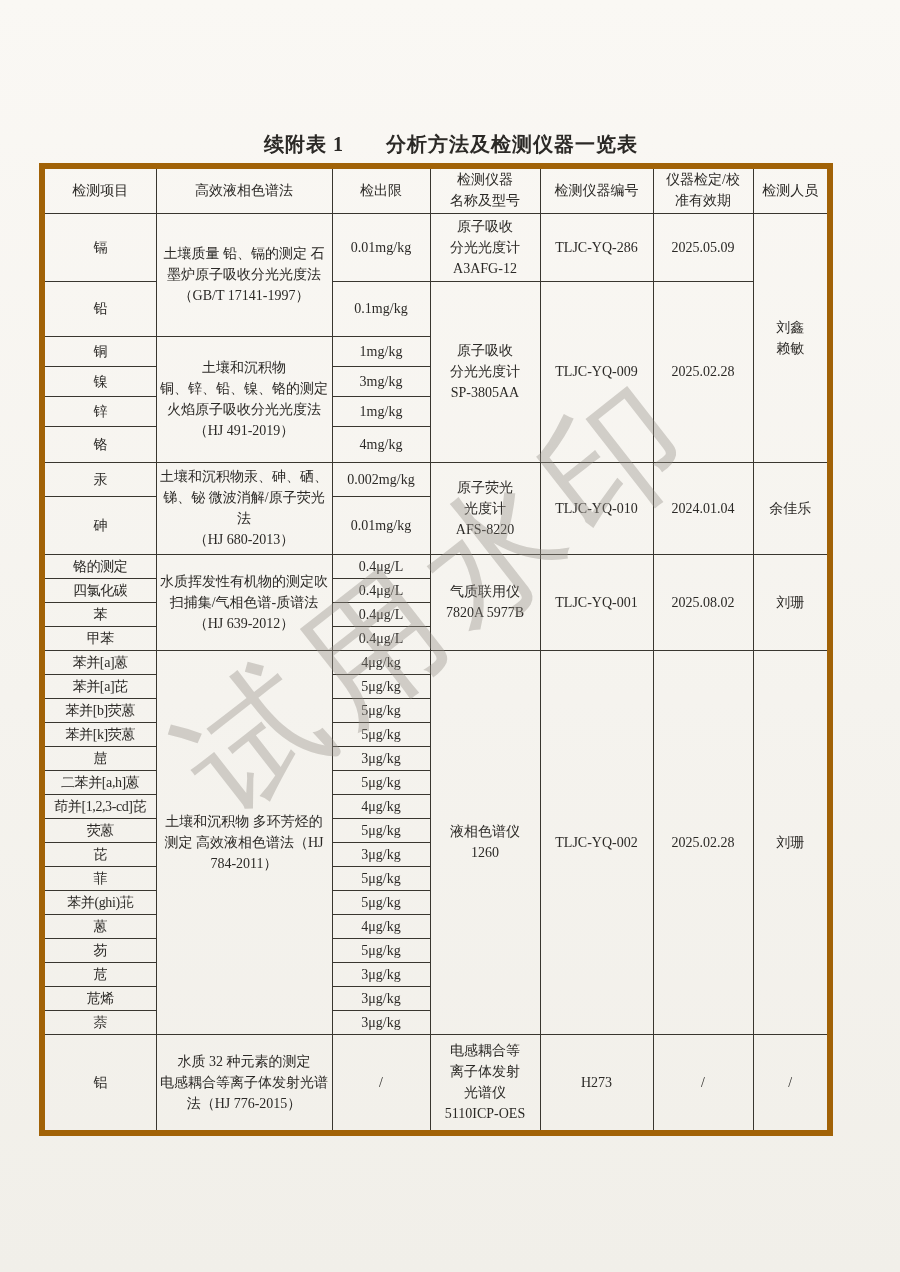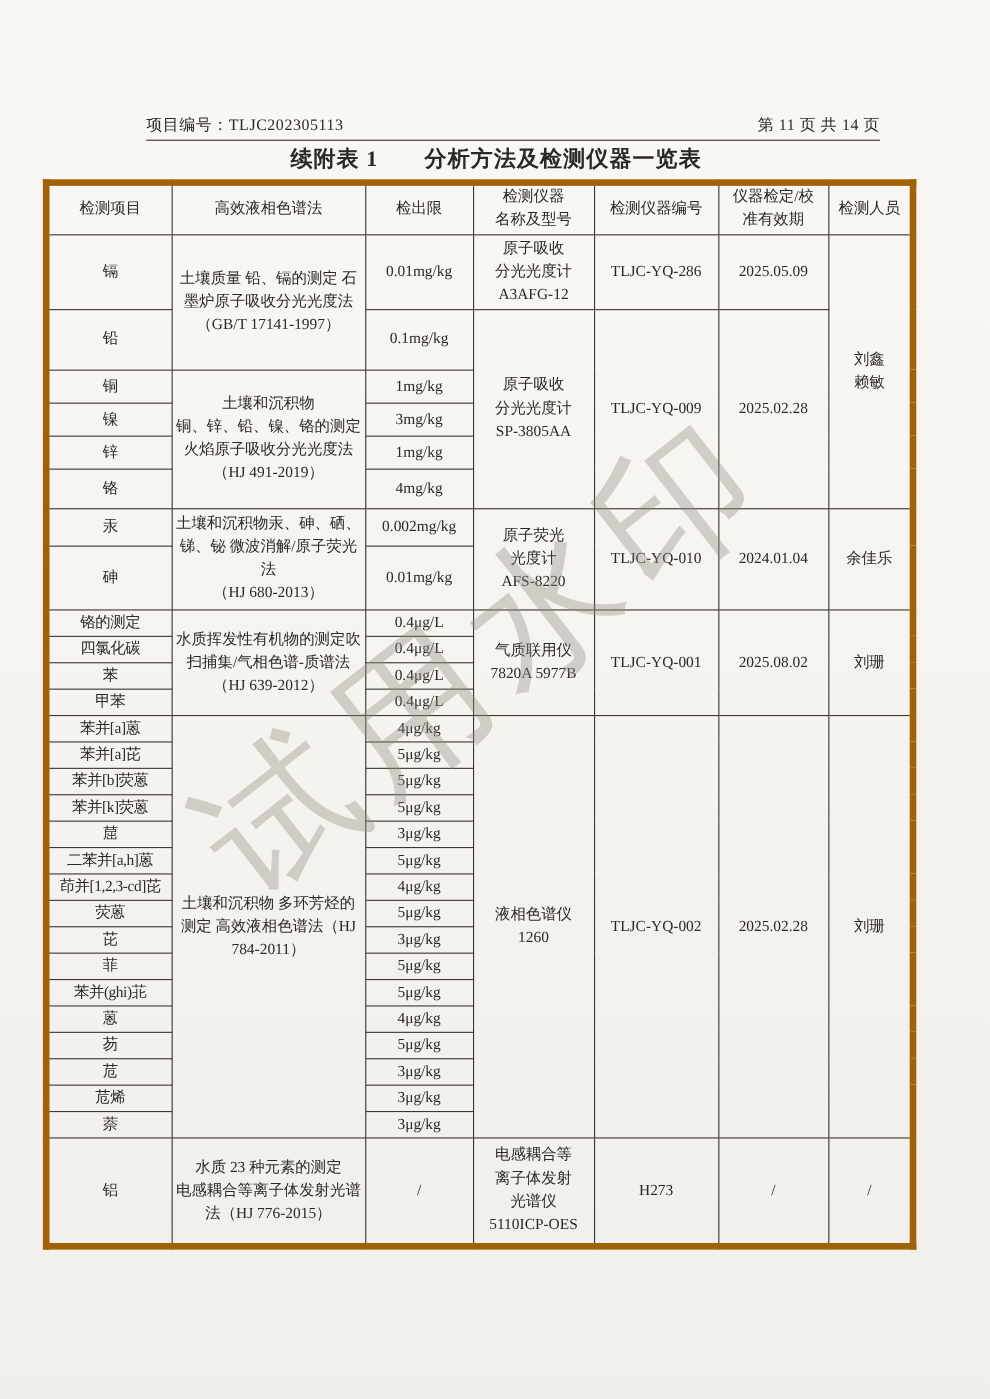--- a/index.html
+++ b/index.html
@@ -49,24 +49,20 @@
     color:rgba(148,142,134,.38);
     font-weight:400;
     pointer-events:none;z-index:6;
   }
 </style>
 </head>
 <body>
 
 <div class="page">
 
-  <div class="doc-header">
-    <span>项目编号：TLJC202305113</span>
-    <span>第 11 页 共 14 页</span>
-  </div>
 
   <div class="doc-title">续附表 1　　分析方法及检测仪器一览表</div>
 
   <table class="methods">
       <colgroup>
         <col style="width: 114px;">
         <col style="width: 176px;">
         <col style="width: 98px;">
         <col style="width: 110px;">
         <col style="width: 113px;">
@@ -232,21 +228,21 @@
         <tr style="height: 24px;">
           <td class="item">苊烯</td>
           <td class="limit">3μg/kg</td>
         </tr>
         <tr style="height: 24px;">
           <td class="item">萘</td>
           <td class="limit">3μg/kg</td>
         </tr>
         <tr style="height: 99px;">
           <td class="item">铝</td>
-          <td class="method">水质 23 种元素的测定
+          <td class="method">水质 32 种元素的测定
 电感耦合等离子体发射光谱法（HJ 776-2015）</td>
           <td class="limit">/</td>
           <td class="instrument">电感耦合等
 离子体发射
 光谱仪
 5110ICP-OES</td>
           <td class="serial">H273</td>
           <td class="date">/</td>
           <td class="person">/</td>
         </tr>

